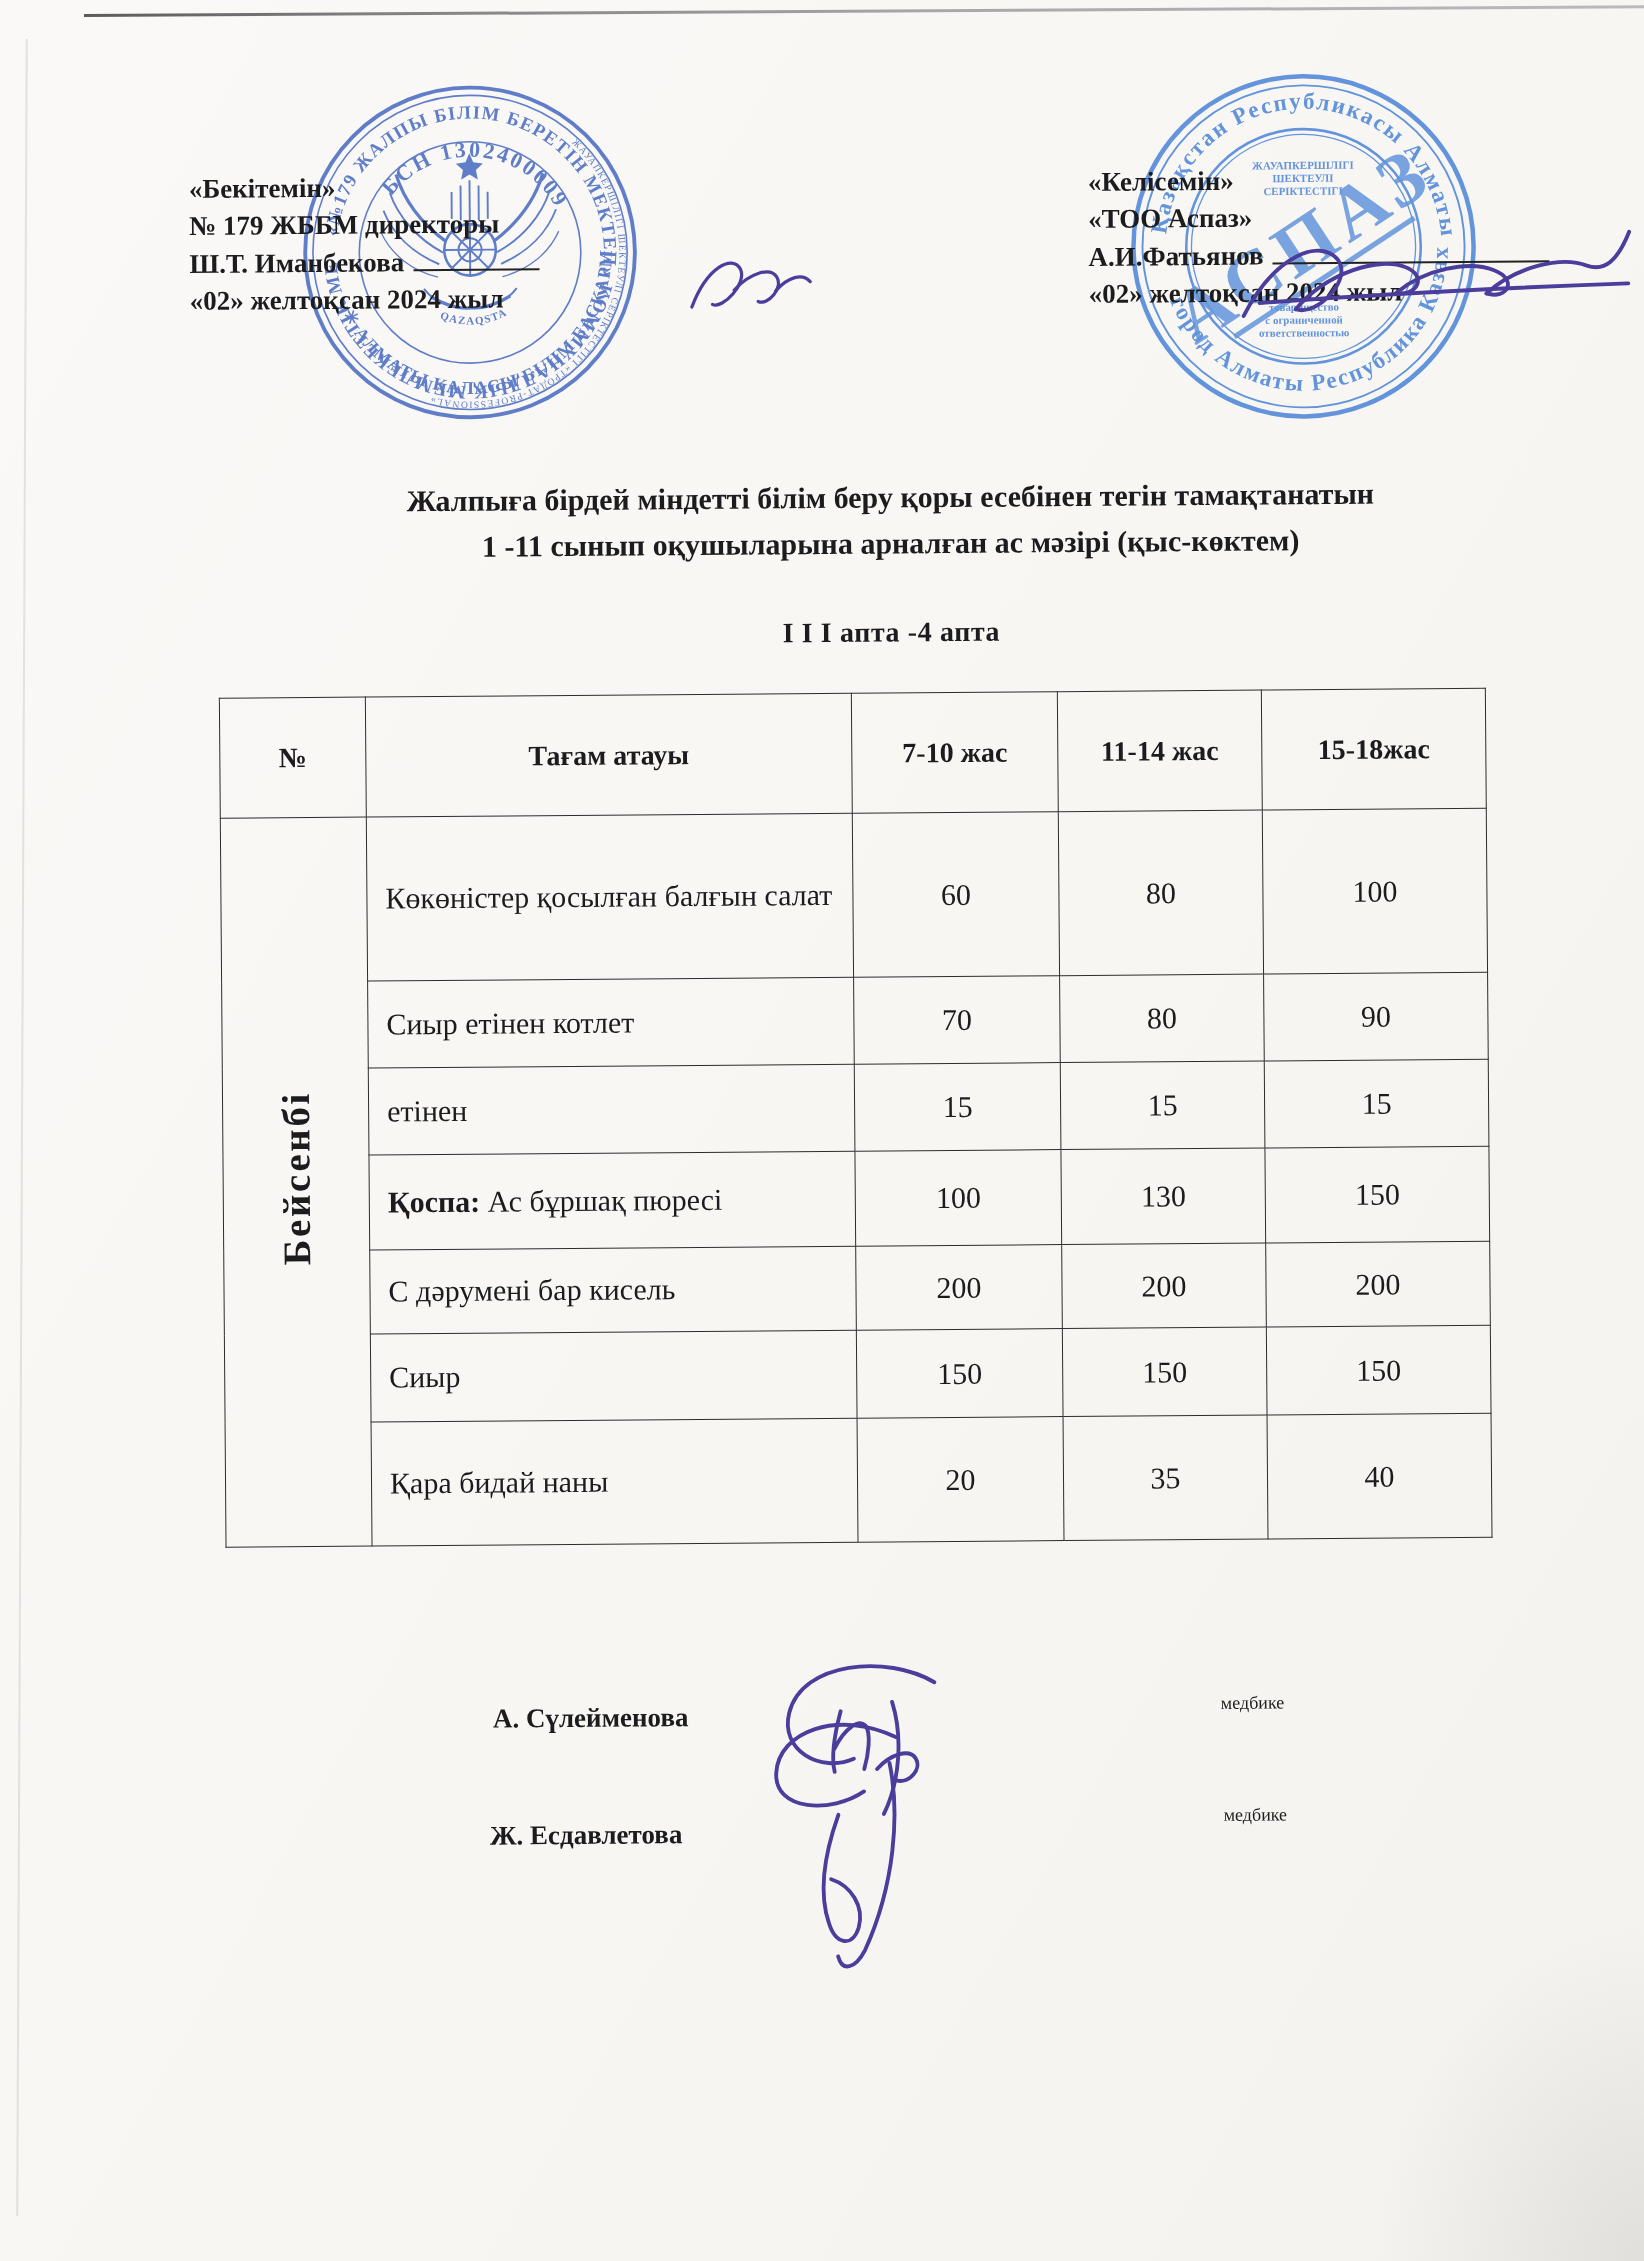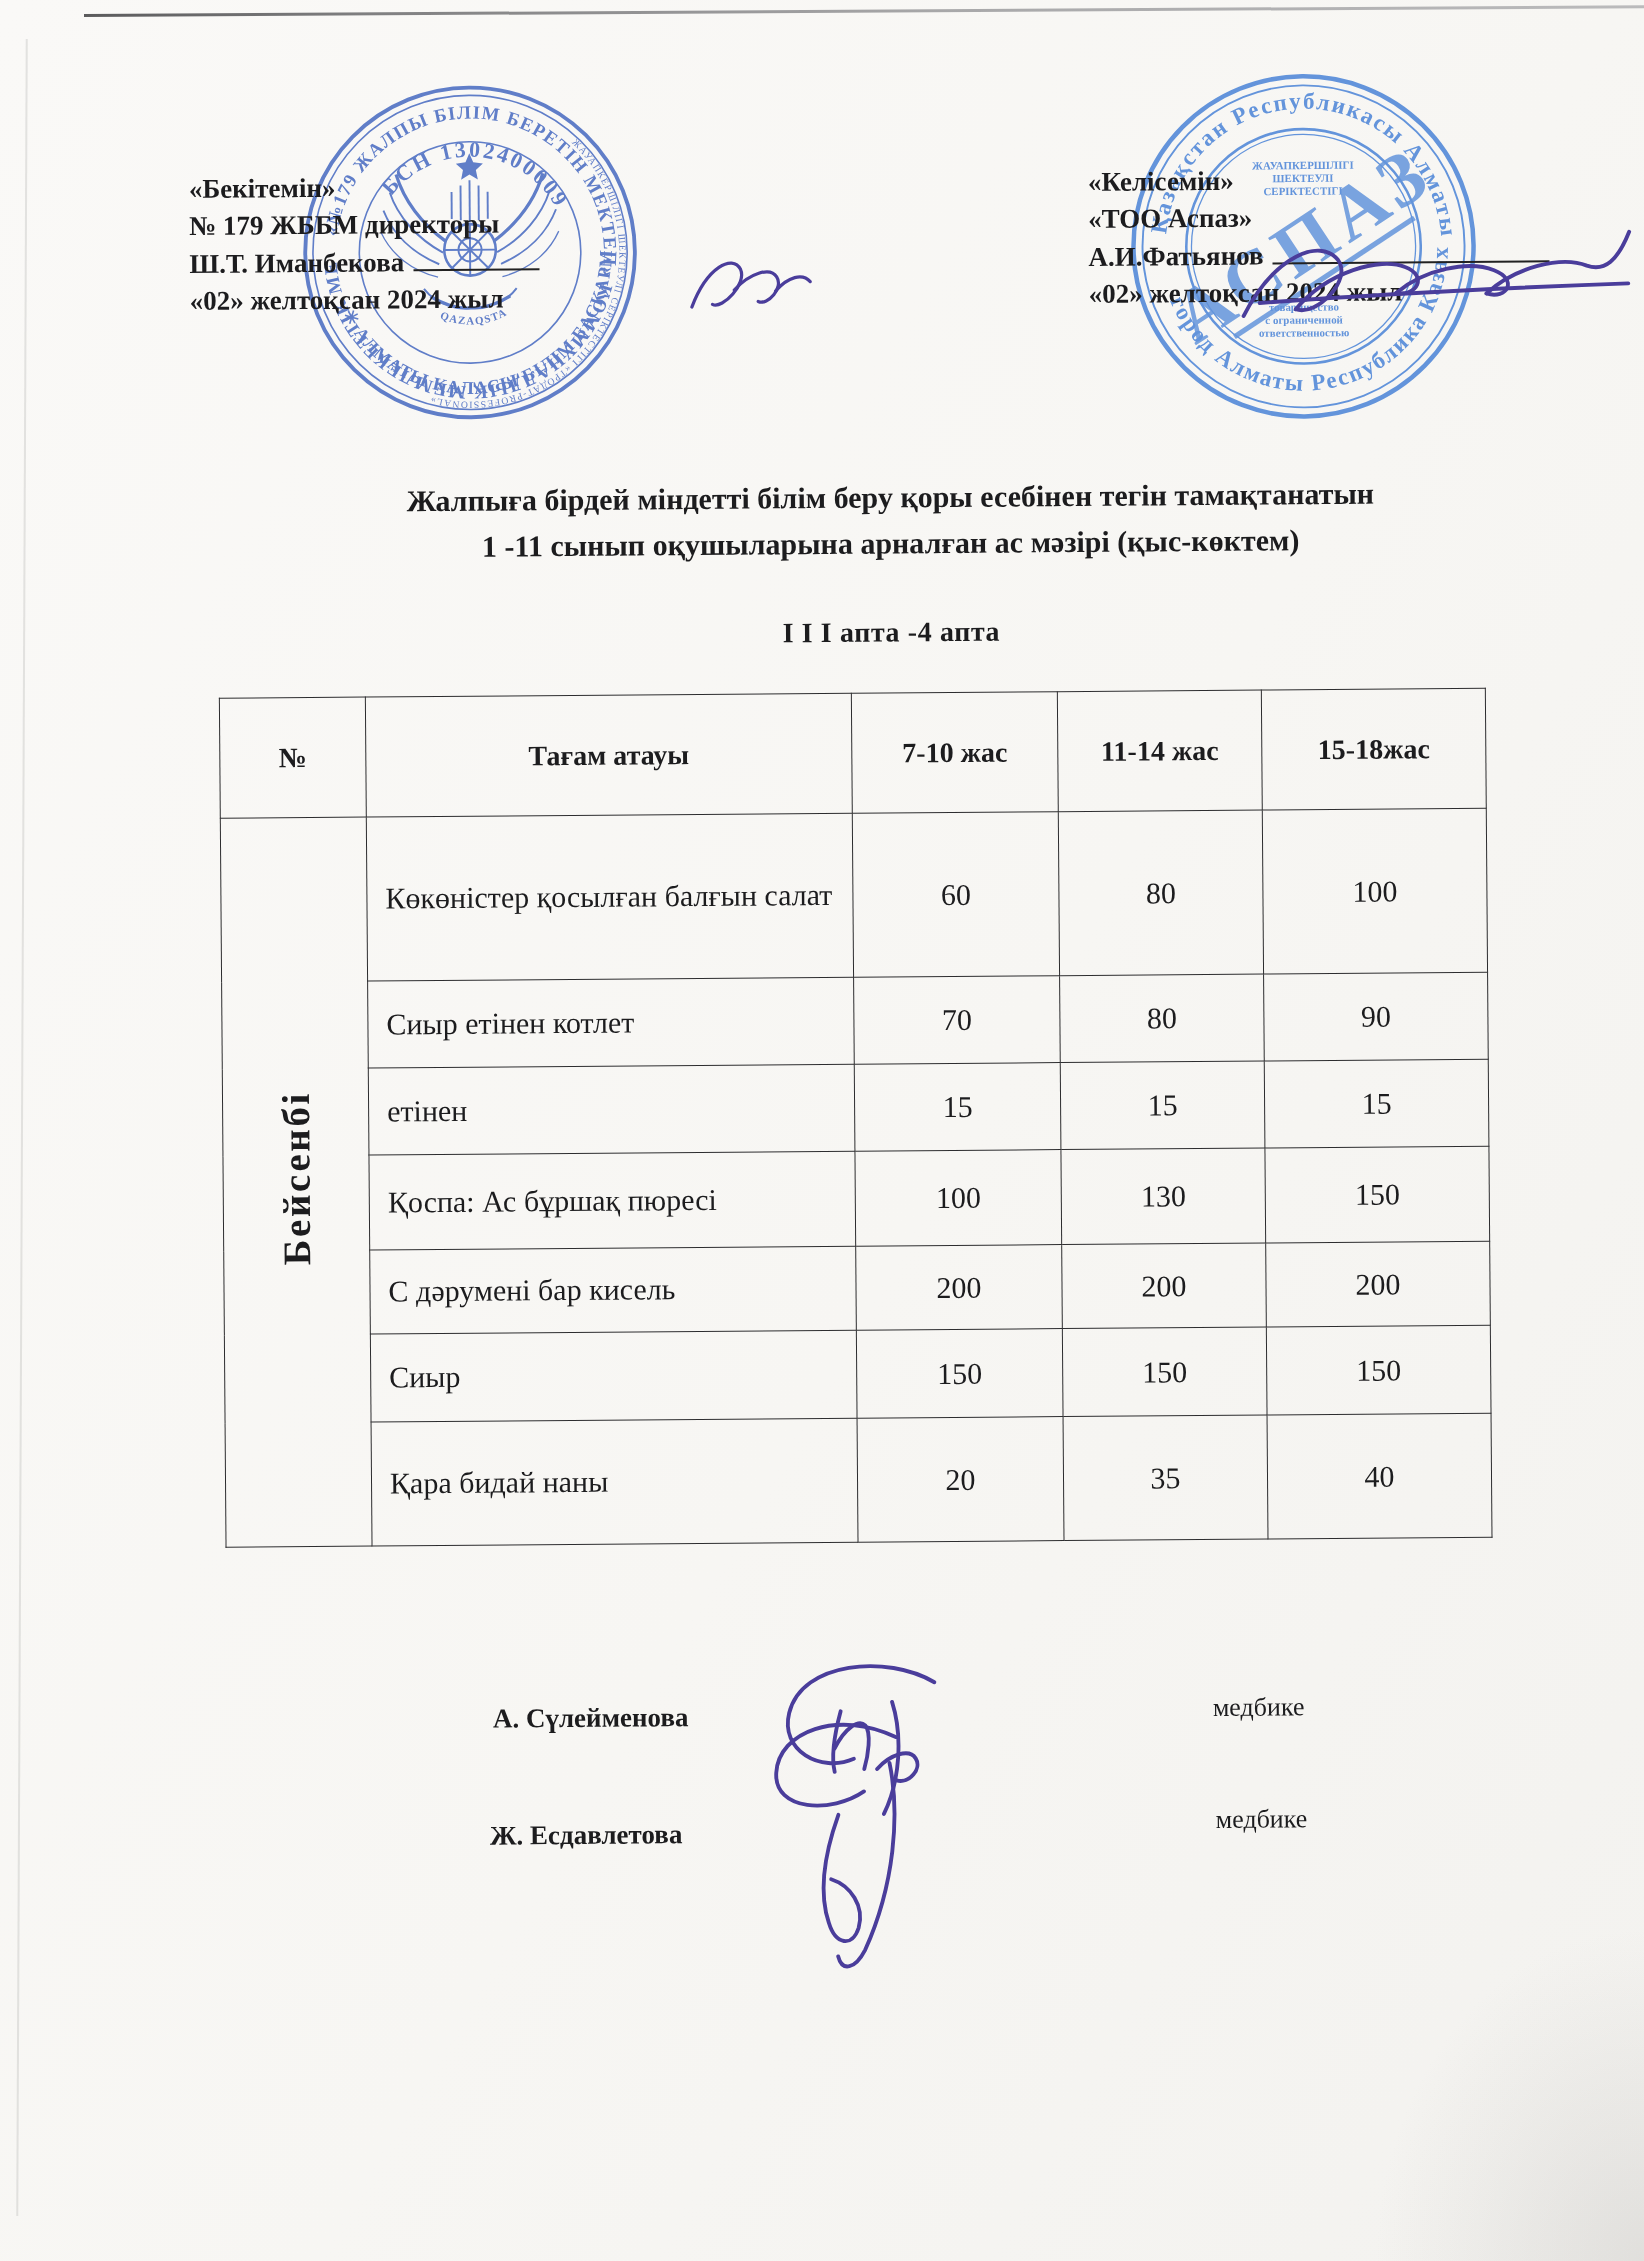--- a/index.html
+++ b/index.html
@@ -44,24 +44,24 @@
   #menu-table{position:absolute;left:222px;top:693px;width:1266px;border-collapse:collapse;
     table-layout:fixed;z-index:3;}
   #menu-table td,#menu-table th{border:1.9px solid #2d2d2f;vertical-align:middle;
     font-size:30px;font-weight:normal;background:transparent;}
   #menu-table th{font-size:28px;font-weight:bold;text-align:center;}
   #menu-table td.dish{text-align:left;padding:9px 13px 9px 18px;line-height:1.42;}
   #menu-table td.num{text-align:center;}
   #menu-table td.day-cell{text-align:center;}
   .day-vertical{writing-mode:vertical-rl;transform:rotate(180deg);
     font-size:39px;font-weight:bold;letter-spacing:2.6px;display:inline-block;}
-  .bold-prefix{font-weight:normal;}
+  .bold-prefix{font-weight:bold;}
 
   .footer-name{position:absolute;font-size:27px;font-weight:bold;white-space:nowrap;z-index:3;}
-  .footer-role{position:absolute;font-size:26px;font-weight:normal;white-space:nowrap;z-index:3;}
+  .footer-role{position:absolute;font-size:18px;font-weight:normal;white-space:nowrap;z-index:3;margin-left:8px;}
   #footer-name-1{left:488px;top:1701px;}
   #footer-role-1{left:1208px;top:1696px;}
   #footer-name-2{left:484px;top:1818px;}
   #footer-role-2{left:1210px;top:1808px;}
 
   .stamp text{font-family:"Liberation Serif","DejaVu Serif",serif;}
 </style>
 </head>
 <body>
 

